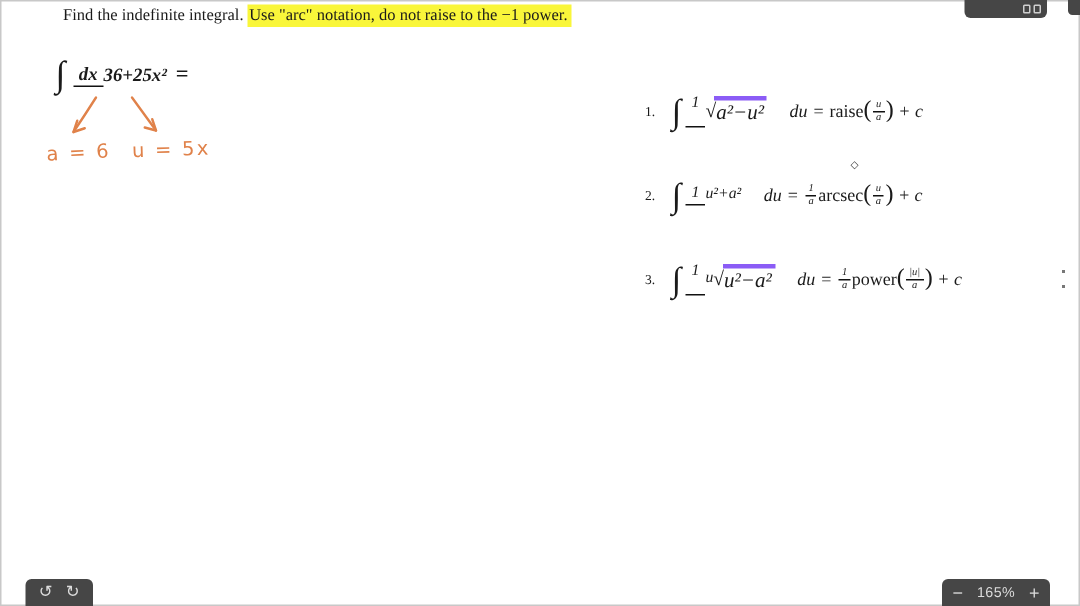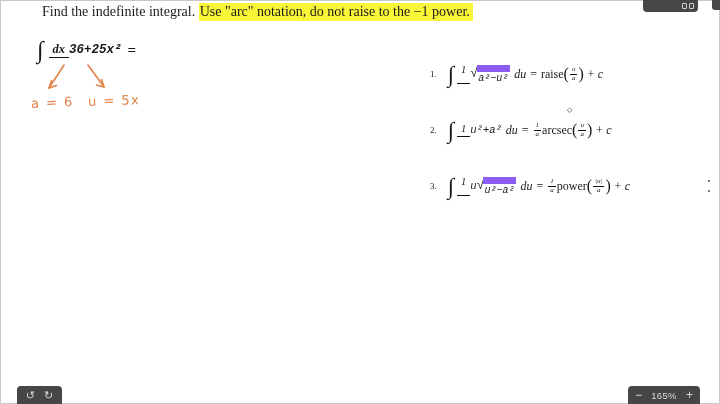--- a/index.html
+++ b/index.html
@@ -2,45 +2,45 @@
 <html><head>
 <meta charset="utf-8">
 <style>
   html,body{margin:0;padding:0;}
   body{
     width:720px;height:404px;position:relative;background:#ffffff;
     font-family:"Liberation Serif", serif;color:#1a1a1a;overflow:hidden;
     box-shadow:inset 0 0 0 1px #c8c8c8;
   }
   
-  .title{position:absolute;left:42px;top:4px;font-size:14px;white-space:nowrap;}
+  .title{position:absolute;left:42px;top:4px;font-size:11px;white-space:nowrap;}
   .hl{background:#f9f63a;padding:1px 3px 2px 1px;}
   
   .problem{position:absolute;left:37px;top:38px;display:flex;align-items:center;}
   .int-lg{font-size:24px;font-weight:400;line-height:1;margin-right:5px;}
   .frac{display:inline-flex;flex-direction:row;text-align:center;line-height:1.15;}
   .frac .num{border-bottom:1.2px solid #111;padding:0 4px 1px 4px;}
-  .frac .den{padding-top:1px;display:flex;justify-content:center;align-items:center;font-family:Liberation Mono, monospace;}
+  .frac .den{padding-top:1px;display:flex;justify-content:center;align-items:center;}
   .problem .frac{font-size:12.5px;font-weight:bold;font-style:italic;}
   .problem .eq{font-size:15px;margin-left:6px;font-weight:bold;}
   
   .arrows{position:absolute;left:40px;top:63px;}
   .ink{position:absolute;font-family:"DejaVu Sans",sans-serif;font-size:13px;
        letter-spacing:1.5px;white-space:nowrap;}
   .ink-a{left:31px;top:95px;transform:rotate(-3deg);}
   .ink-u{left:88px;top:93px;transform:rotate(-2deg);}
   
   .formula{position:absolute;display:flex;align-items:center;font-size:12px;
            font-style:italic;white-space:nowrap;}
   .formula .no{font-style:normal;font-size:9px;margin-right:11px;align-self:center;}
   .formula .int{font-size:23px;font-style:normal;font-weight:400;line-height:1;margin-right:3px;}
   .formula .frac{font-size:10.5px;font-style:italic;}
   .sqrt{font-size:13px;font-style:normal;margin-right:-1px;}
-  .rad{border-top:7px solid #8b5cf6;padding:1px 2px 0 1px;font-size:10px;}
-  .formula .du{margin-left:4px;}
+  .rad{border-top:3px solid #8b5cf6;padding:1px 2px 0 1px;font-size:14px;}
+  .formula .du{margin-left:15px;}
   .formula .eq{font-style:normal;margin:0 4px;}
   .fn{font-style:normal;}
   .paren{font-size:16px;font-style:normal;font-weight:300;line-height:1;}
   .sfrac{display:inline-flex;flex-direction:column;text-align:center;font-size:7px;
          line-height:1.1;vertical-align:middle;margin:0 1px;}
   .sfrac .sn{border-bottom:0.8px solid #111;padding:0 2px;}
   .coeff{margin-right:1px;}
   .plusc{margin-left:3px;}
   .f1{left:430px;top:55px;height:38px;}
   .f2{left:430px;top:111px;height:38px;}

